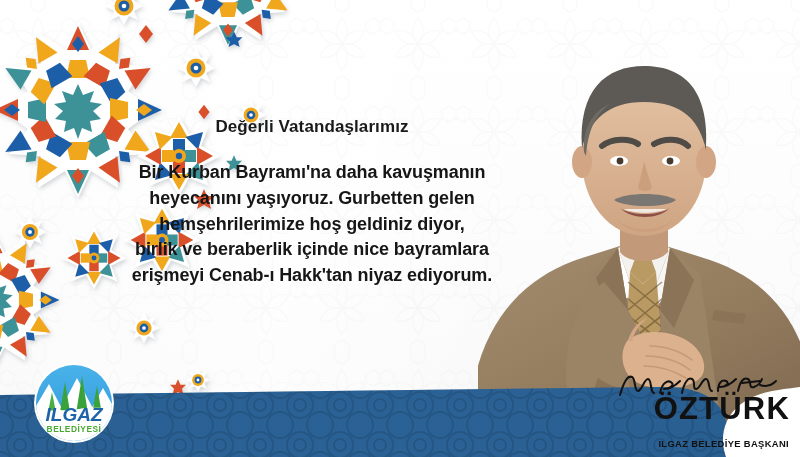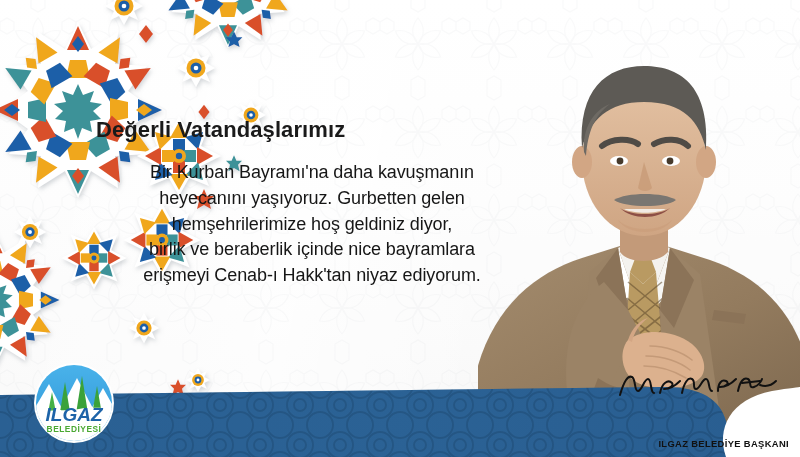--- a/index.html
+++ b/index.html
@@ -50,33 +50,34 @@
     width:330px;height:420px;
     pointer-events:none;
   }
   .portrait svg{display:block;}
 
   
   .headline{
     position:absolute;
     left:96px;top:116px;
     width:432px;
-    font-size:22px;
+    text-align:center;
+    font-size:17px;
     font-weight:bold;
     color:#1a1a1a;
     letter-spacing:.1px;
     line-height:1.25;
   }
   .body-copy{
     position:absolute;
     left:92px;top:160px;
     width:440px;
     text-align:center;
     font-size:18px;
-    font-weight:normal;
+    font-weight:bold;
     color:#161616;
     line-height:25.8px;
     letter-spacing:-.1px;
     white-space:pre-line;
   }
 
   
   .band{
     position:absolute;
     left:0;bottom:0;
@@ -559,16 +560,17 @@
           <path d="M8,28 C12,14 16,8 20,10 C24,12 22,24 26,24 C30,24 32,12 36,12 C40,12 38,26 42,26"></path>
           <path d="M48,26 C50,16 56,12 60,16 C62,18 58,22 52,22 C58,22 64,18 68,14"></path>
           <path d="M70,26 C72,16 76,10 80,12 C84,14 80,22 84,22 C88,22 90,12 94,12 C98,12 96,24 100,24"></path>
           <path d="M106,24 C106,16 110,12 114,14 C118,16 114,20 108,20 C114,20 120,16 124,12"></path>
           <path d="M126,24 C128,14 132,10 136,12 C140,14 136,22 142,20 C148,18 150,12 150,12"></path>
           <path d="M130,16 L148,14"></path>
           <path d="M148,18 C154,20 160,18 164,14"></path>
         </g>
       </svg>
     </div>
+    <div class="sig-name">ÖZTÜRK</div>
     <div class="sig-title">ILGAZ BELEDİYE BAŞKANI</div>
   </div>
 
 </div>
 
 </body></html>

